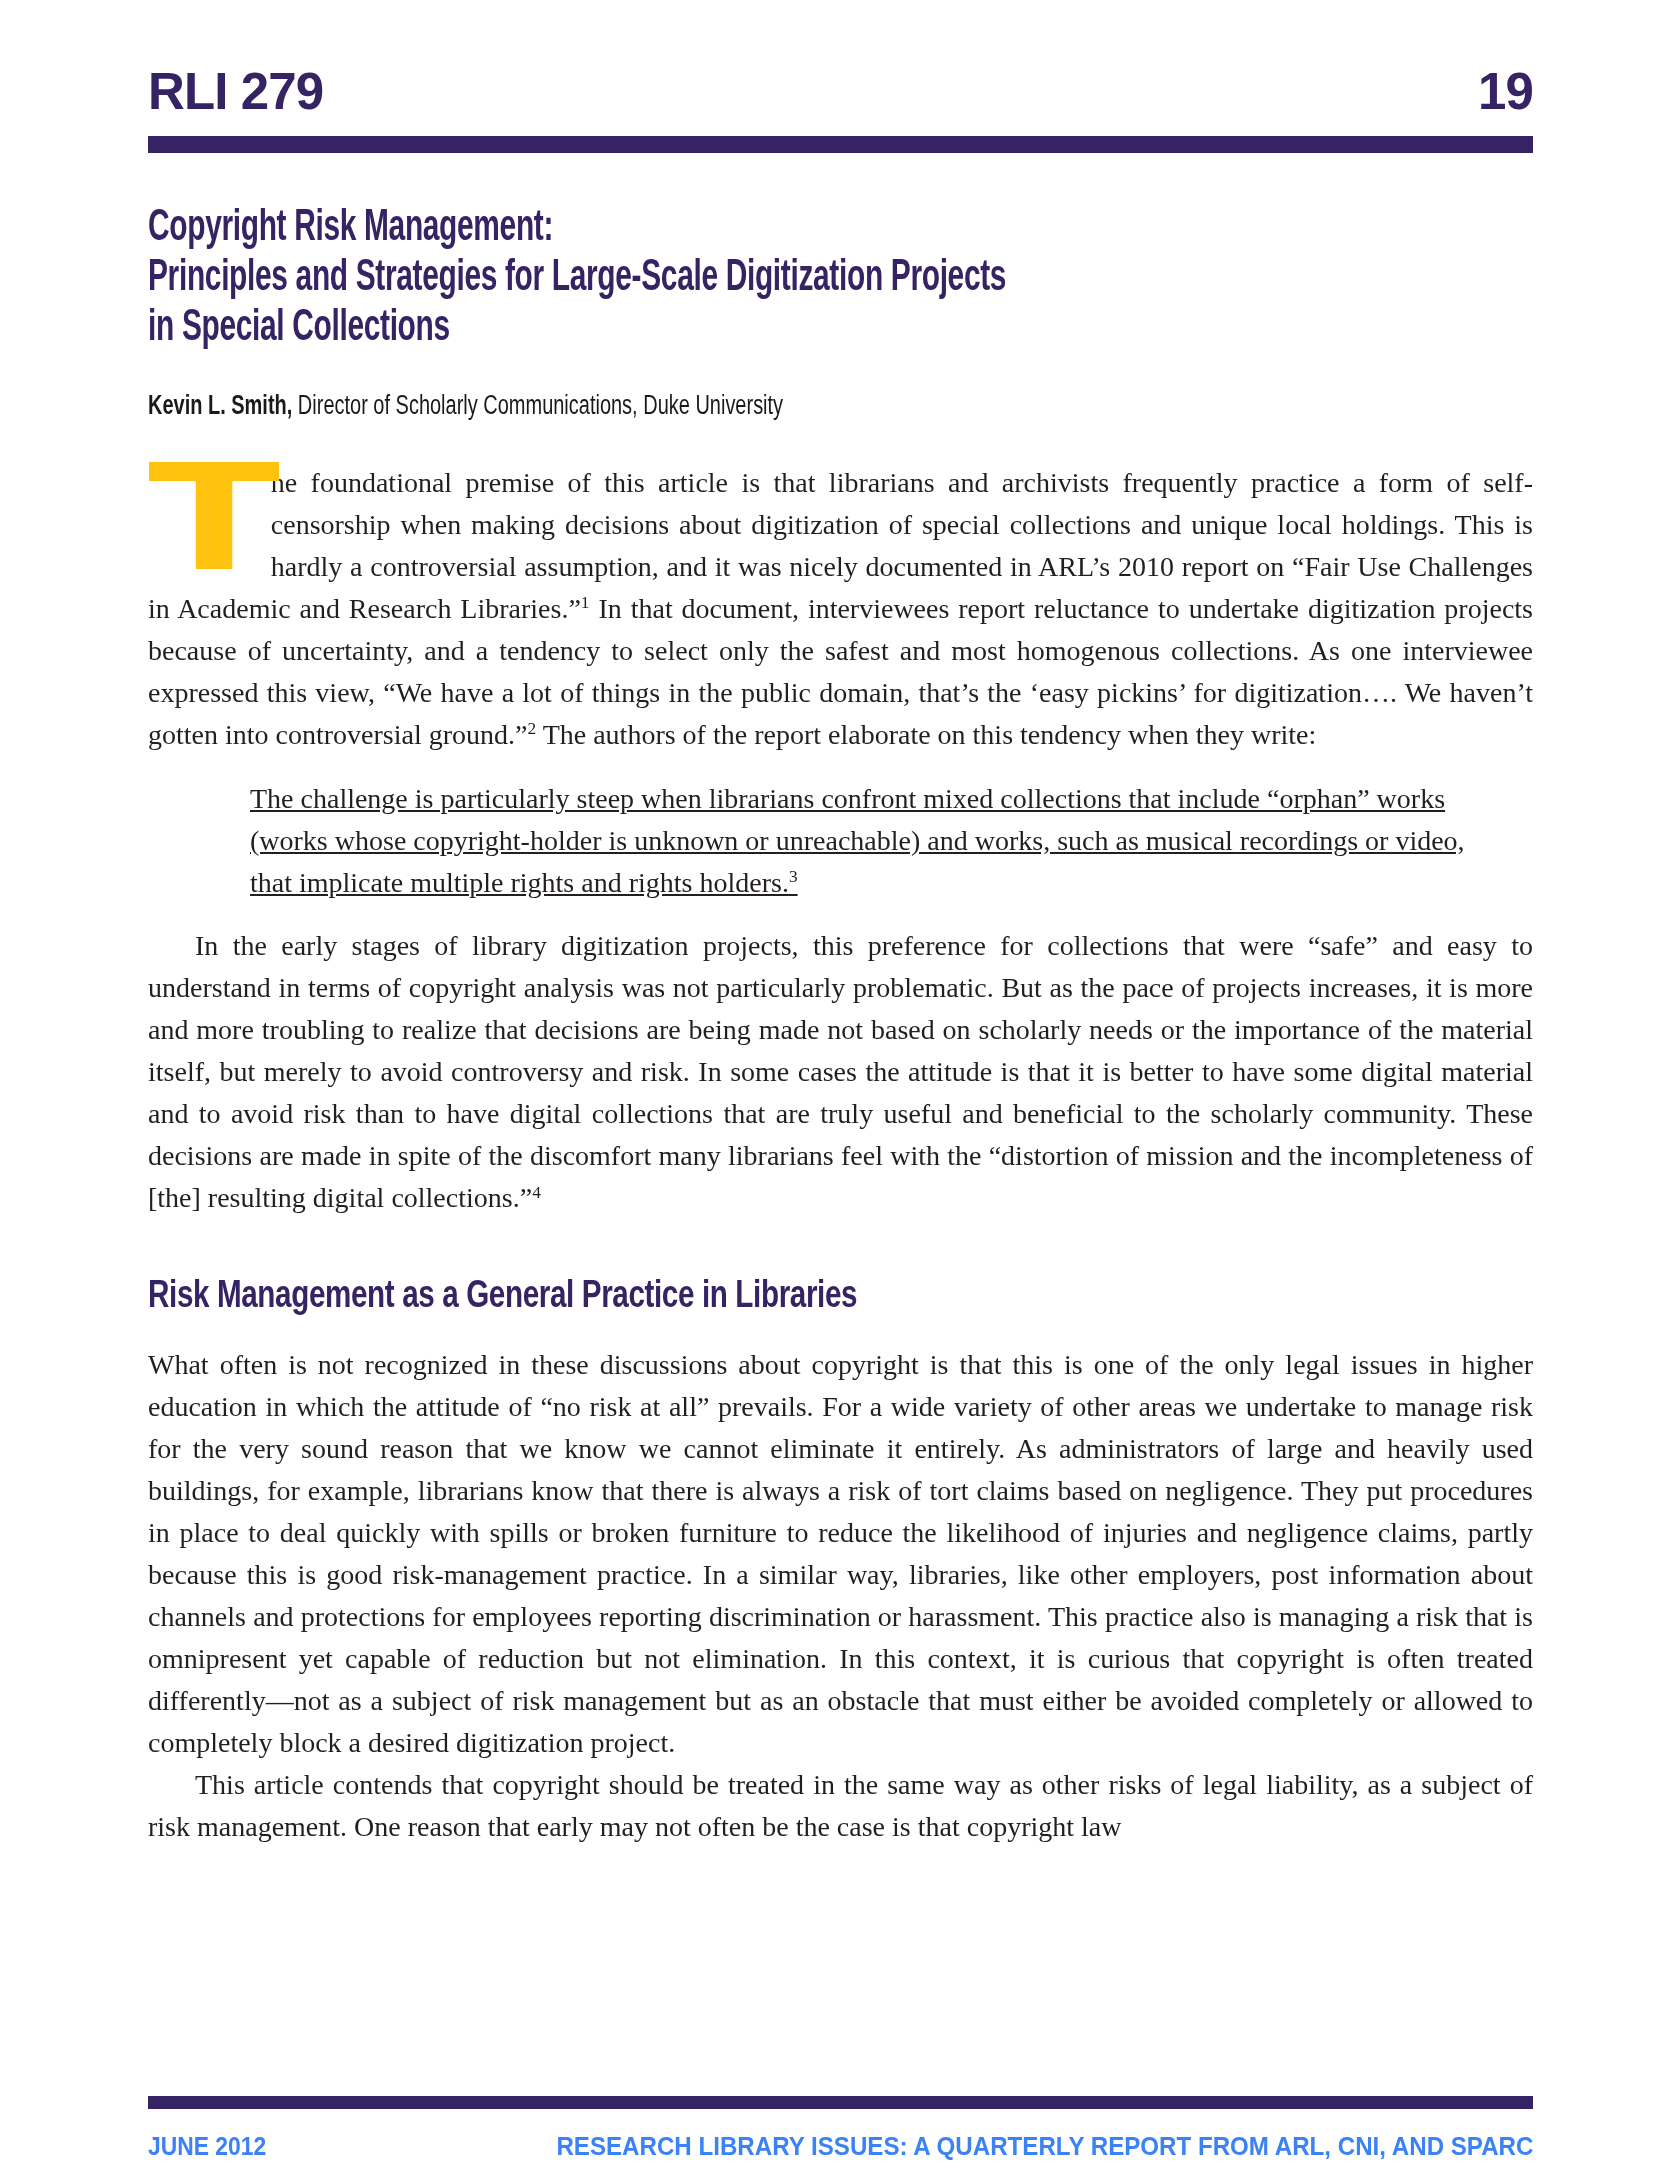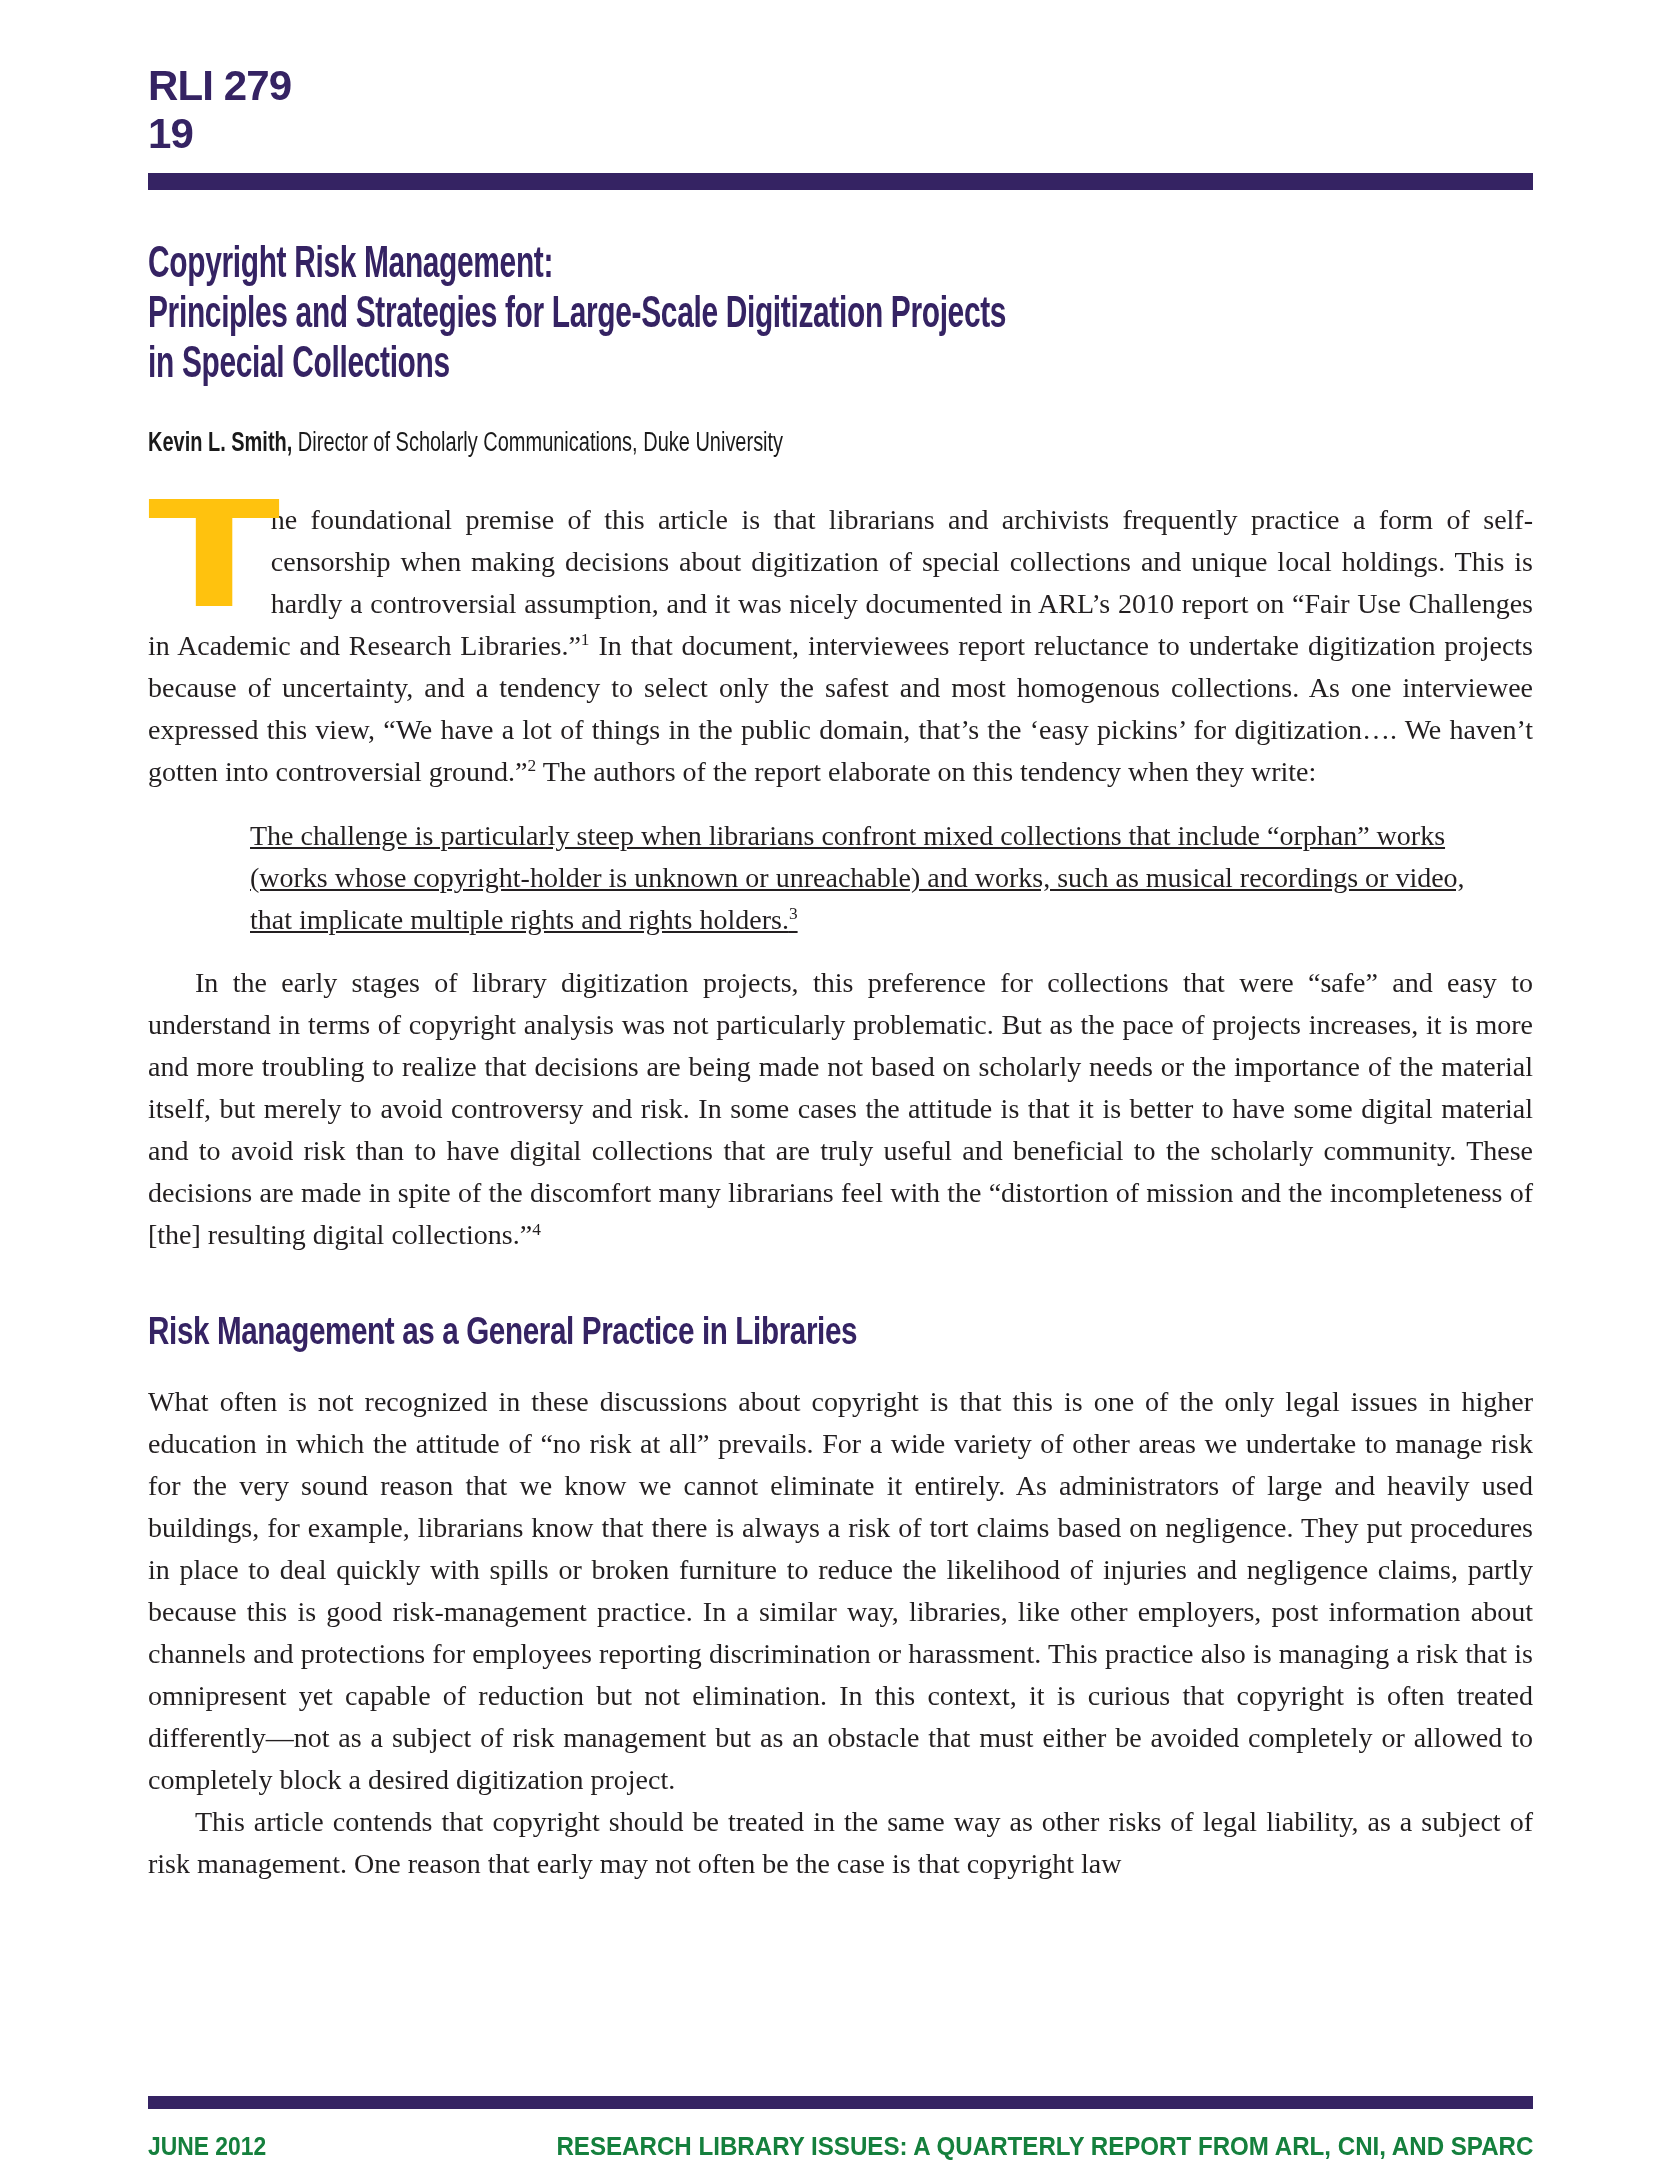--- a/index.html
+++ b/index.html
@@ -6,23 +6,22 @@
   html, body { width: 1680px; height: 2174px; background: #ffffff; overflow: hidden; }
   body { position: relative; font-family: "Liberation Serif", serif; color: #231F20; }
 
   .content { padding: 0 147px 0 148px; }
 
   
   .masthead {
     margin-top: 62px;
     display: flex; justify-content: space-between; align-items: baseline;
     font-family: "Liberation Sans", sans-serif;
-    font-weight: 700; font-size: 42px; color: #352363;
+    font-weight: 700; font-size: 51px; color: #352363;
     letter-spacing: -0.9px;
-    flex-direction: column;
   }
   .rule { height: 17px; background: #352363; margin-top: 15px; }
 
   
   .title { margin-top: 47px; }
   .title-line {
     font-family: "Liberation Sans", sans-serif;
     font-weight: 700; font-size: 44px; line-height: 50px; color: #352363;
     transform: scaleX(0.68); transform-origin: 0 50%;
     white-space: nowrap; letter-spacing: -0.5px;
@@ -72,21 +71,21 @@
     transform: scaleX(0.76); transform-origin: 0 50%;
     white-space: nowrap; letter-spacing: -0.5px;
   }
 
   
   .page-footer { position: absolute; left: 148px; right: 147px; bottom: 13px; }
   .footer-rule { height: 13px; background: #352363; margin-bottom: 22.6px; }
   .footer-row {
     display: flex; justify-content: space-between; align-items: baseline;
     font-family: "Liberation Sans", sans-serif;
-    font-weight: 700; font-size: 25.4px; color: #15803d;
+    font-weight: 700; font-size: 25.4px; color: #3b82f6;
   }
   .footer-date  { transform: scaleX(0.9); transform-origin: 0 50%; white-space: nowrap; }
   .footer-publication { transform: scaleX(0.95); transform-origin: 100% 50%; white-space: nowrap; }
 </style>
 </head>
 <body>
 
 <div class="content">
 
   <div class="masthead">

